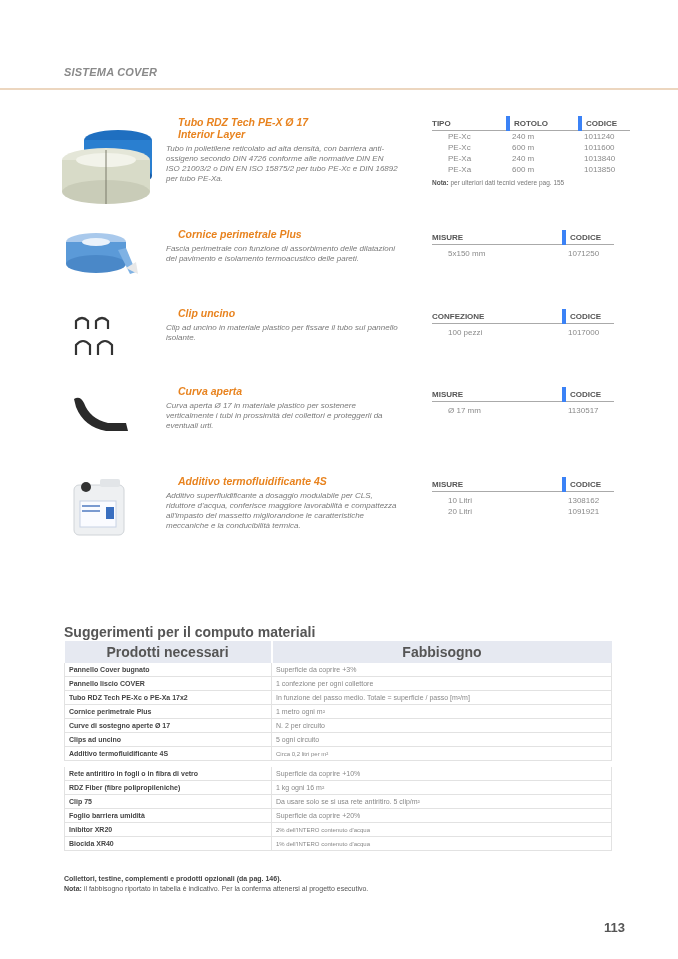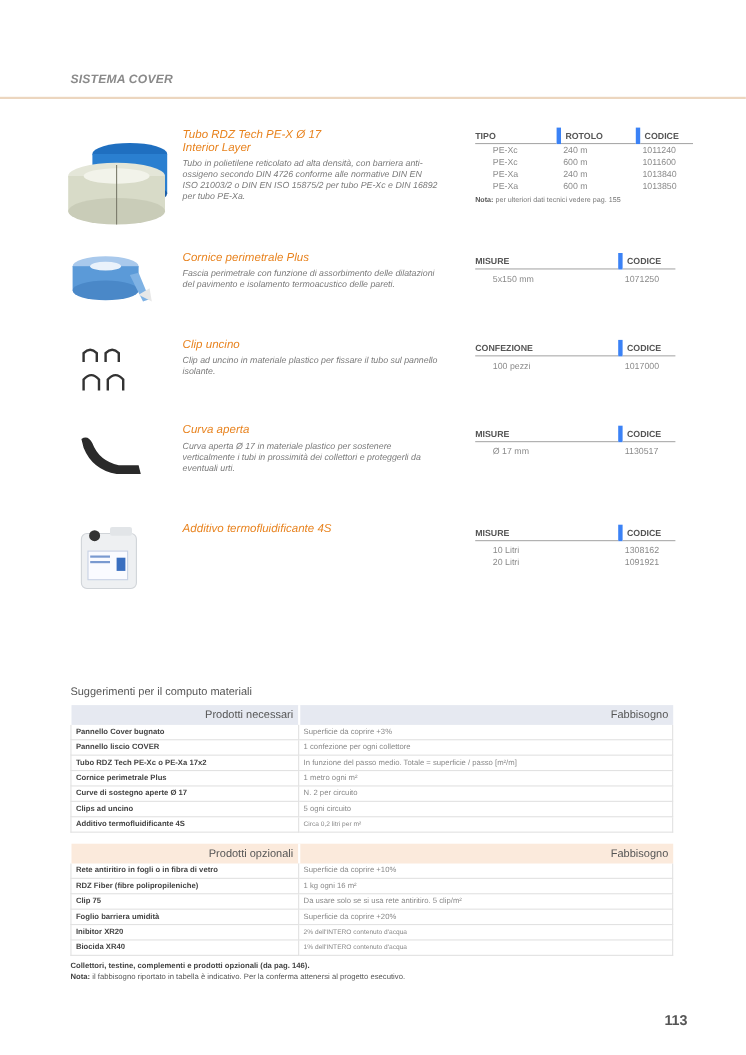--- a/index.html
+++ b/index.html
@@ -3,34 +3,34 @@
 <meta charset="utf-8">
 <style>
   html, body { margin:0; padding:0; background:#fff; }
   body { width:678px; height:959px; position:relative; overflow:hidden; font-family:"Liberation Sans", sans-serif; color:#555; }
   .header-title { position:absolute; left:64px; top:66px; font-size:11px; font-style:italic; font-weight:bold; color:#8a8a8a; letter-spacing:0.2px; }
   .header-rule { position:absolute; left:0; top:88px; width:678px; height:2px; background:#ecd6bf; }
 
   .product { position:absolute; left:0; width:678px; }
   .pimg { position:absolute; left:56px; width:100px; }
   .pinfo { position:absolute; left:166px; width:232px; }
-  .ptitle { font-size:10.5px; font-weight:normal; font-style:italic; color:#e8831f; line-height:12px; margin:0 0 4px 0; }
+  .ptitle { font-size:10.5px; font-weight:bold; font-style:italic; color:#e8831f; line-height:12px; margin:0 0 4px 12px; }
   .pdesc { font-size:8px; font-style:italic; color:#7a7a7a; line-height:10px; margin:0; }
 
   .spec { position:absolute; left:432px; }
   .spec table { border-collapse:collapse; font-size:8px; }
   .spec th { text-align:left; font-weight:bold; color:#555; font-size:8px; padding:3px 0 2px 0; border-bottom:1px solid #aaa; }
   .spec td { color:#8a8a8a; padding:1px 0 0 16px; line-height:10px; }
   .spec th.sepstart { border-left:4px solid #3b82f6; }
   .spec .nota { font-size:6.5px; color:#777; margin-top:4px; }
   .spec .nota b { color:#555; }
 
-  .sugg-title { position:absolute; left:64px; top:624px; font-size:10px; font-weight:normal; color:#555; }
+  .sugg-title { position:absolute; left:64px; top:624px; font-size:14px; font-weight:bold; color:#555; }
   .sugg-table { position:absolute; left:64px; width:548px; border-collapse:collapse; font-size:7px; }
-  .sugg-table th { text-align:right; font-weight:normal; font-size:10px; color:#555; padding:3px 4px; height:12px; }
+  .sugg-table th { text-align:center; font-weight:bold; font-size:14px; color:#555; padding:3px 4px; height:12px; }
   .sugg-table td { padding:0 4px; height:13px; border-bottom:1px solid #e2e2e2; border-right:1px solid #e2e2e2; border-left:1px solid #e2e2e2; }
   .sugg-table td.prod { font-weight:bold; color:#444; width:198px; }
   .sugg-table td.need { color:#888; }
   .sugg-table td.small { font-size:6px; }
   .t1 th { background:#e6e9f1; }
   .t2 th { background:#fbeadc; }
 
   .footnote { position:absolute; left:64px; top:874px; font-size:7px; color:#555; line-height:10px; }
   .footnote b { color:#444; }
   .page-num { position:absolute; left:604px; top:920px; font-size:13px; font-weight:bold; color:#555; }
@@ -189,20 +189,21 @@
       <rect x="44" y="2" width="20" height="8" rx="2" fill="#e2e5e8"></rect>
       <circle cx="30" cy="10" r="5" fill="#333"></circle>
       <rect x="24" y="24" width="36" height="26" fill="#fafbff" stroke="#c8d2e4"></rect>
       <rect x="50" y="30" width="8" height="12" fill="#3a6fc0"></rect>
       <rect x="26" y="28" width="18" height="2" fill="#7a9ad0"></rect>
       <rect x="26" y="33" width="18" height="2" fill="#7a9ad0"></rect>
     </svg>
   </div>
   <div class="pinfo" style="top:0;">
     <div class="ptitle">Additivo termofluidificante 4S</div>
+    <p class="pdesc">Additivo superfluidificante a dosaggio modulabile per CLS, riduttore d'acqua, conferisce maggiore lavorabilità e compattezza all'impasto del massetto migliorandone le caratteristiche meccaniche e la conducibilità termica.</p>
   </div>
   <div class="spec" style="top:2px;">
     <table>
       <tbody>
           <tr>
         <th style="width:130px;">MISURE</th>
         <th class="sepstart" style="width:44px;padding-left:4px;">CODICE</th>
       </tr>
       <tr>
             <td style="padding-top:4px;">10 Litri</td>
@@ -251,24 +252,20 @@
       </tr>
   <tr>
         <td class="prod">Additivo termofluidificante 4S</td>
         <td class="need small">Circa 0,2 litri per m²</td>
       </tr>
 </tbody>
   </table>
 
 <table class="sugg-table t2" style="top:767px;">
   <tbody>
-      <tr>
-    <th>Prodotti opzionali</th>
-    <th style="border-left:2px solid #fff;">Fabbisogno</th>
-  </tr>
   <tr>
         <td class="prod">Rete antiritiro in fogli o in fibra di vetro</td>
         <td class="need">Superficie da coprire +10%</td>
       </tr>
   <tr>
         <td class="prod">RDZ Fiber (fibre polipropileniche)</td>
         <td class="need">1 kg ogni 16 m²</td>
       </tr>
   <tr>
         <td class="prod">Clip 75</td>

